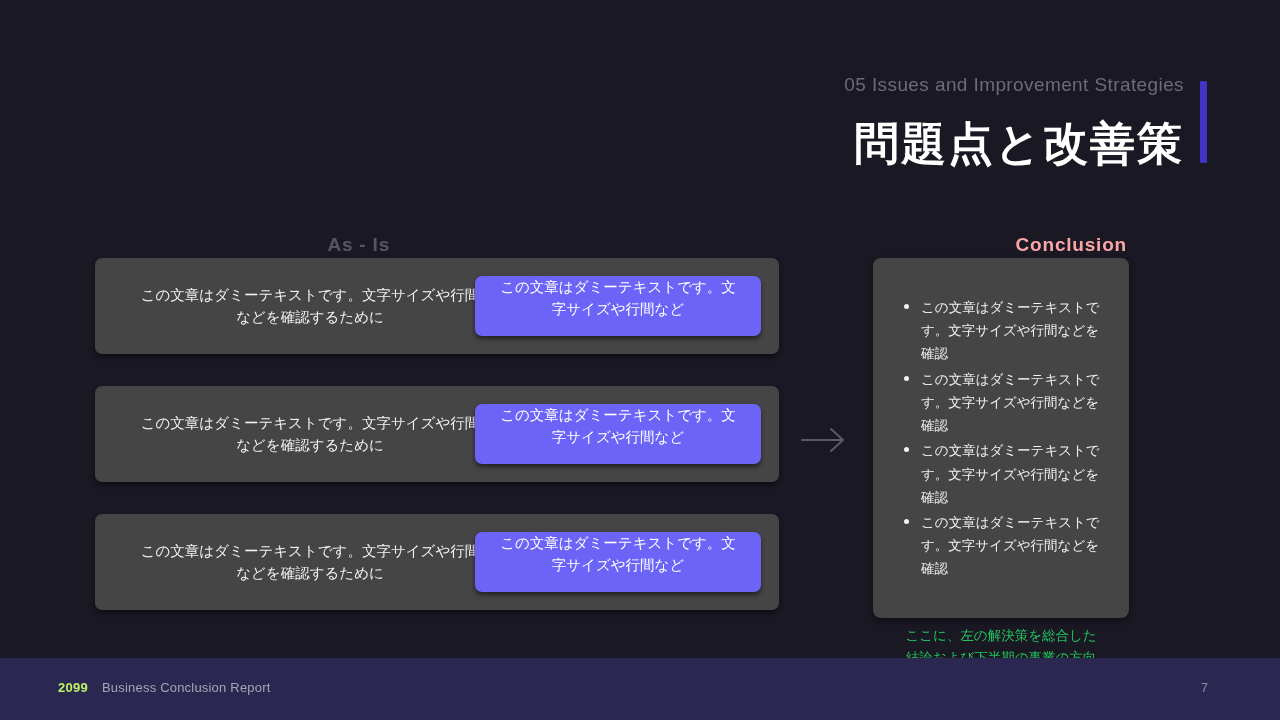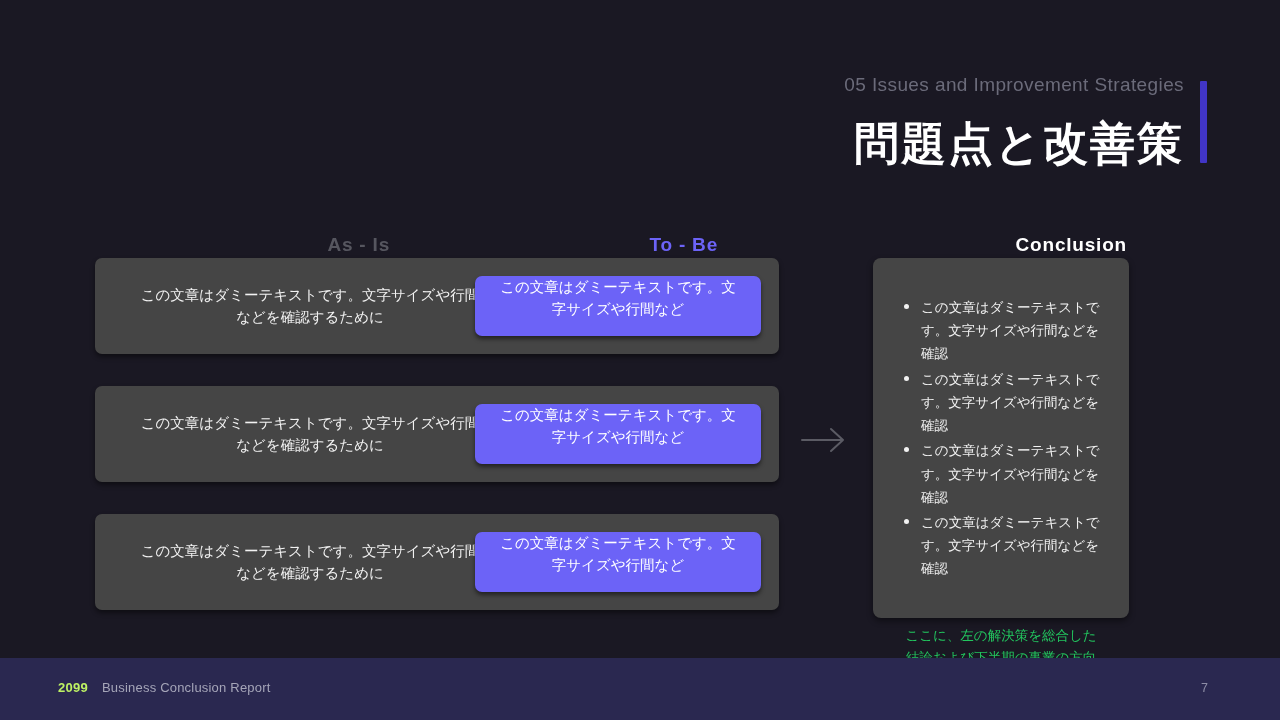--- a/index.html
+++ b/index.html
@@ -74,21 +74,21 @@
     color: #56565f;
   }
   .col-label.tobe {
     left: 518px;
     width: 200px;
     color: #6c63f7;
   }
   .col-label.conclusion {
     left: 927px;
     width: 200px;
-    color: #ffffff;
+    color: #fca5a5;
   }
 
   
   .rows {
     position: absolute;
     left: 95px;
     top: 258px;
     width: 684px;
   }
   .row-card {
@@ -226,21 +226,20 @@
 
 <div class="slide">
 
   <div class="header">
     <div class="header-eyebrow">05 Issues and Improvement Strategies</div>
     <div class="header-title">問題点と改善策</div>
   </div>
   <div class="header-accent-bar"></div>
 
   <div class="col-label asis">As - Is</div>
-  <div class="col-label tobe">To - Be</div>
   <div class="col-label conclusion">Conclusion</div>
 
   <div class="rows">
 
     <div class="row-card">
       <div class="asis-text">この文章はダミーテキストです。文字サイズや行間などを確認するために</div>
       <div class="tobe-box">
         <div class="tobe-text">この文章はダミーテキストです。文字サイズや行間など</div>
       </div>
     </div>

